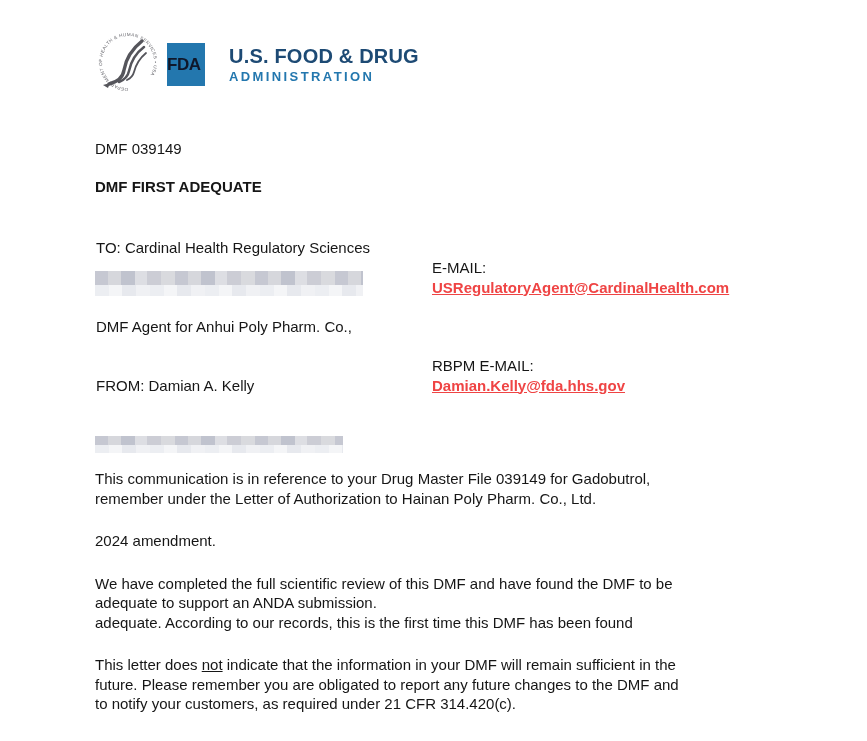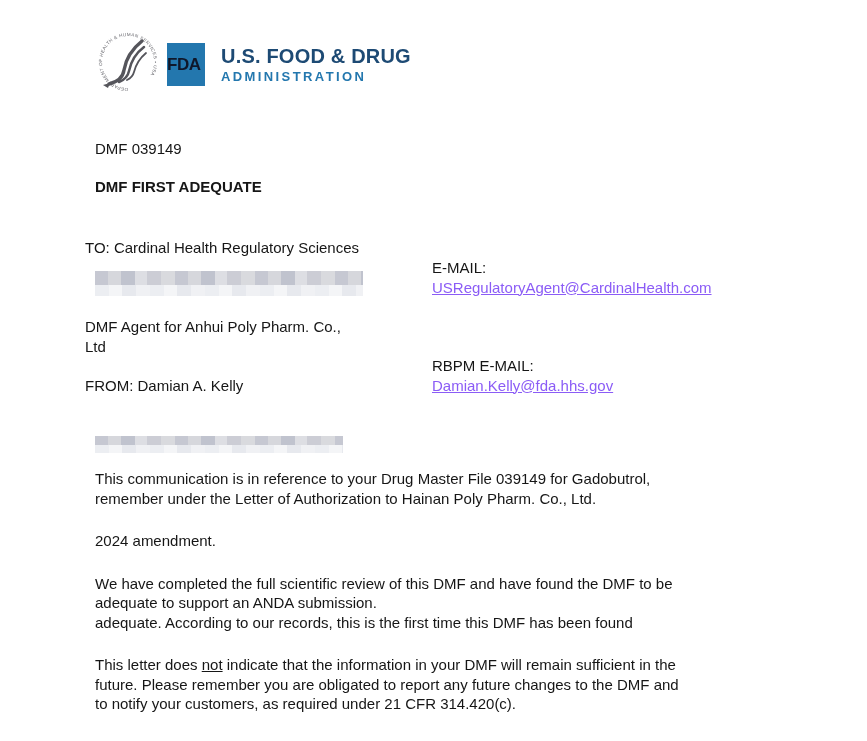--- a/index.html
+++ b/index.html
@@ -17,44 +17,45 @@
 
   
   .letterhead { left: 95px; top: 31px; width: 420px; height: 64px; display: flex; align-items: flex-start; }
   .hhs-seal { width: 66px; height: 62px; margin-right: 6px; }
   .fda-box {
     width: 38px; height: 43px; margin-top: 12px;
     background: #2377ae; color: #0f172a;
     display: flex; align-items: center; 
     font-weight: bold; font-size: 17px; letter-spacing: -0.5px;
   }
-  .wordmark { margin-left: 16px; margin-top: 14px; }
+  .wordmark { margin-left: 24px; margin-top: 14px; }
   .wordmark-main {
     font-size: 20px; font-weight: bold; color: #1d4a74;
     letter-spacing: 0.2px; line-height: 22px;
   }
   .wordmark-sub {
     font-size: 13px; font-weight: bold; color: #2377ae;
     letter-spacing: 2.4px; margin-top: 2px;
   }
 
   
   .txt { font-size: 15px; line-height: 19.5px; color: #161616; }
   .bold { font-weight: bold; }
 
   .dmf-number { left: 95px; top: 139px; }
   .subject-row { left: 95px; top: 177px; width: 670px; text-align: left; }
 
-  .col-left  { left: 85px;  width: 335px; }
+  .col-left  { left: 96px;  width: 335px; }
   .col-right { left: 432px; width: 340px; }
 
   a.mail-link, .mail-link {
-    color: #8b5cf6;
+    color: #ef4444;
     text-decoration: underline;
     cursor: pointer;
+    font-weight: bold;
   }
 
   
   .redacted { overflow: hidden; }
   .redact-row-a {
     background-image: repeating-linear-gradient(90deg,
       #c6c8d2 0px, #c6c8d2 13px,
       #d6d7dc 13px, #d6d7dc 26px,
       #c0c3ce 26px, #c0c3ce 40px,
       #dddee3 40px, #dddee3 52px,
@@ -116,21 +117,20 @@
 
   <div class="abs txt col-left" style="top:238px">TO: Cardinal Health Regulatory Sciences</div>
 
   <div class="abs redacted redacted-1">
     <div class="redact-row-a"></div>
     <div class="redact-row-b"></div>
   </div>
 
   <div class="abs txt col-left" style="top:317px">
     <div>DMF Agent for Anhui Poly Pharm. Co.,</div>
-    <div>Ltd</div>
   </div>
 
   <div class="abs txt col-left" style="top:376px">FROM: Damian A. Kelly</div>
 
   <div class="abs redacted redacted-2">
     <div class="redact-row-a"></div>
     <div class="redact-row-b"></div>
   </div>
 
   <div class="abs txt col-right" style="top:258px">

